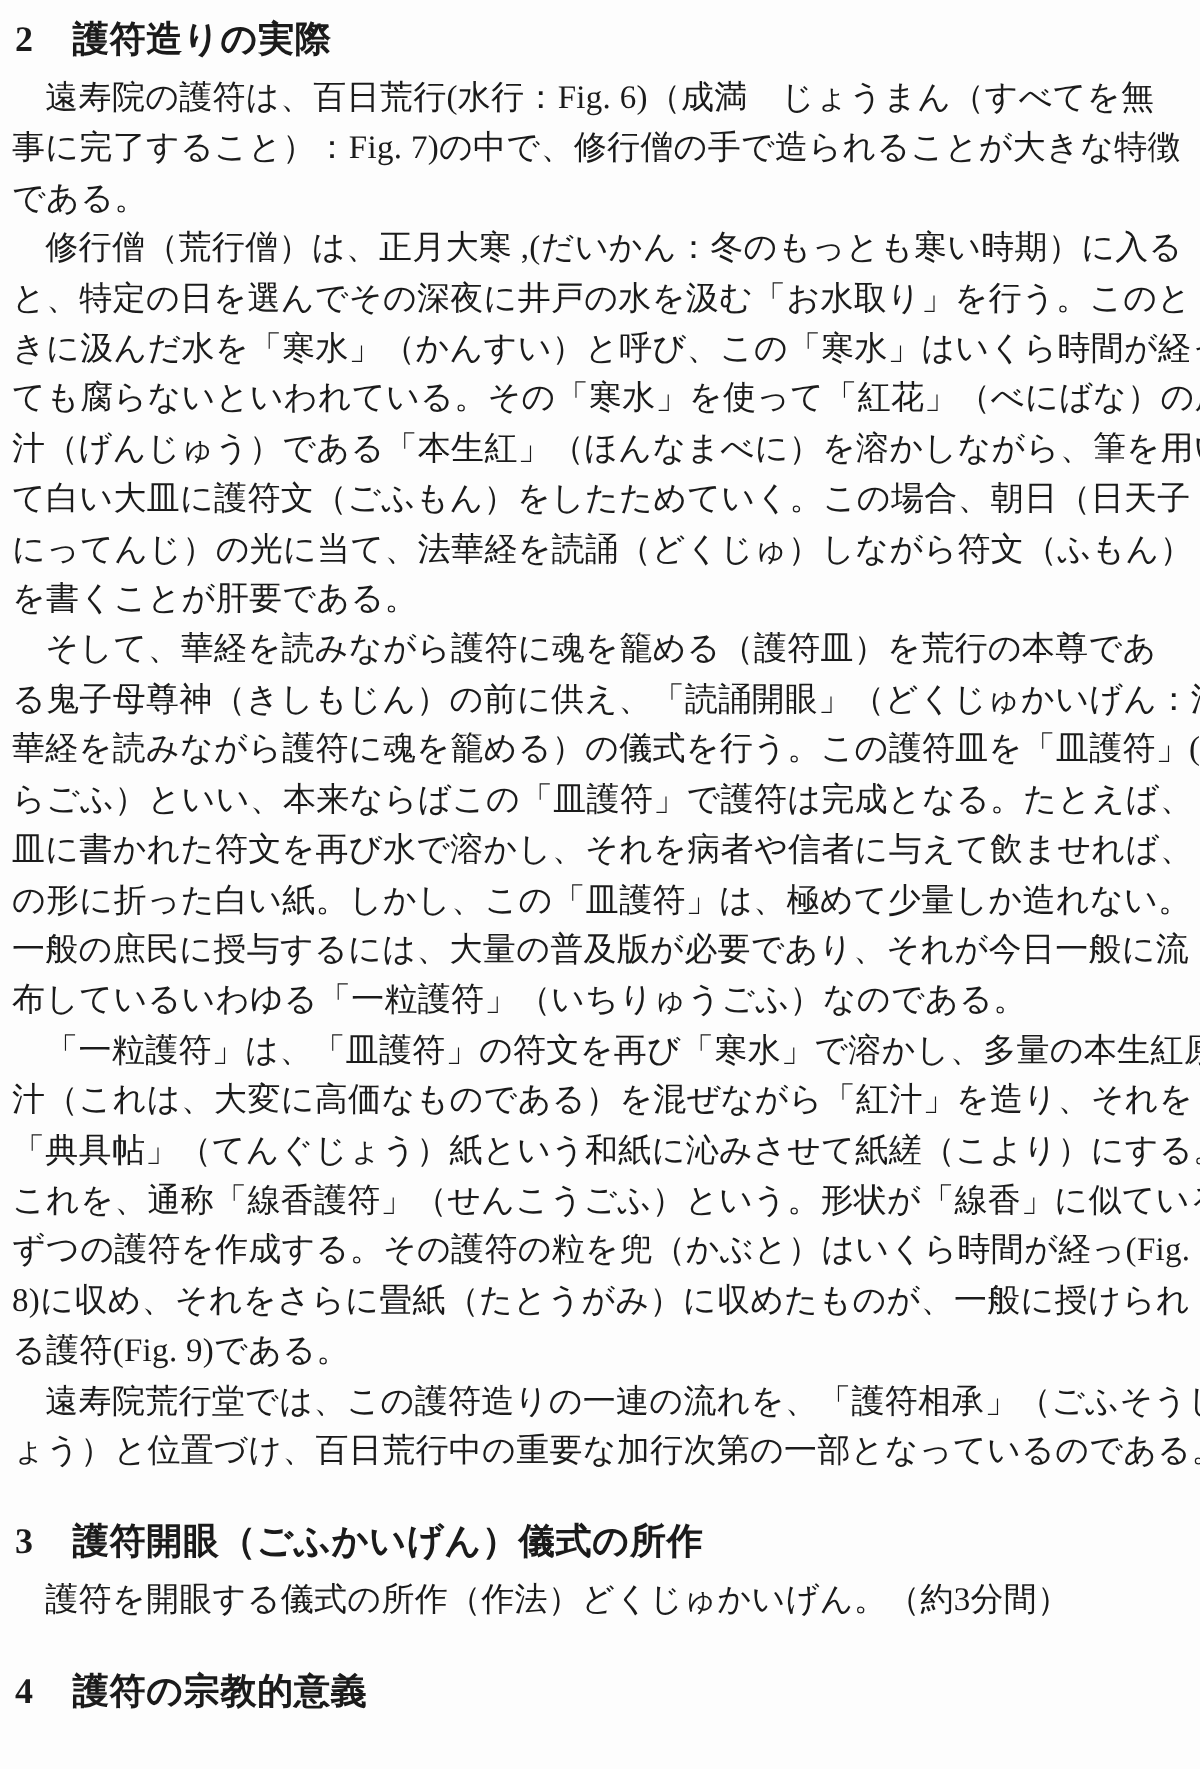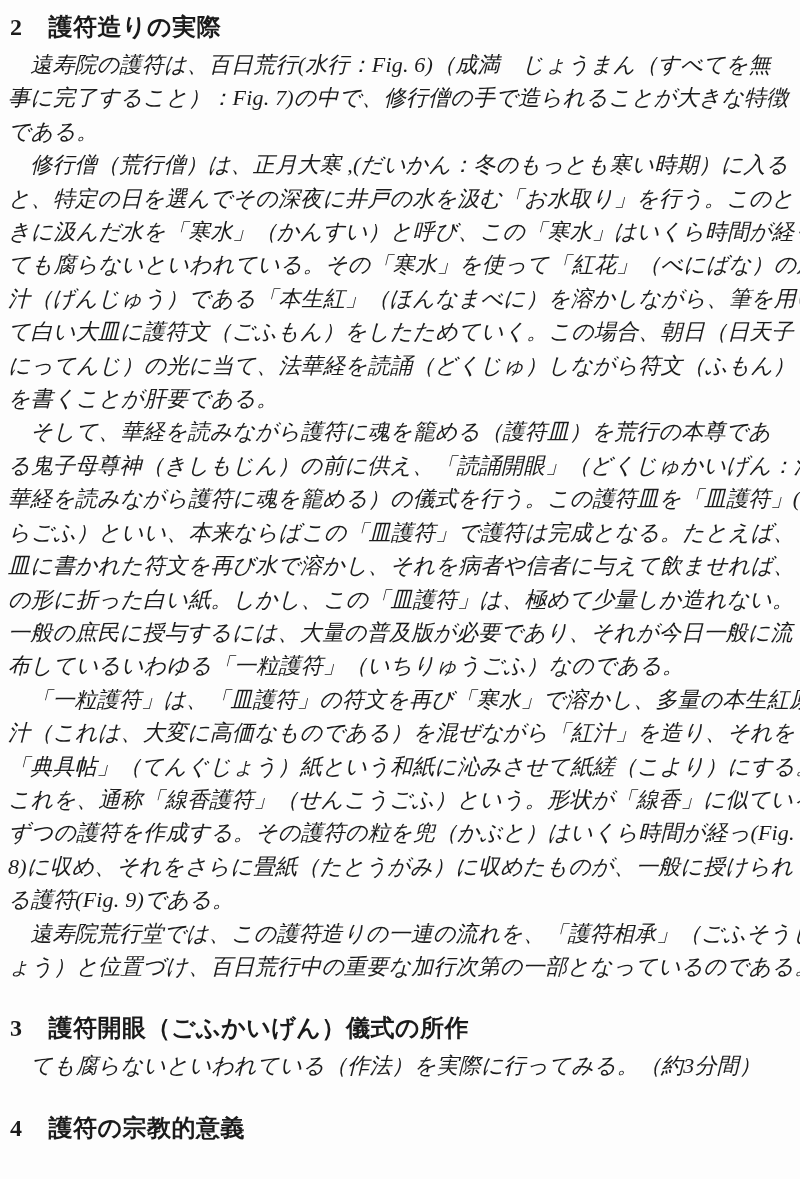--- a/index.html
+++ b/index.html
@@ -34,21 +34,20 @@
     line-height: 30px;
     font-weight: 600;
     letter-spacing: 0.5px;
   }
   .sec-num {
     margin-left: 2px;
     font-weight: 600;
   }
   .sec-body {
     margin-top: 6px;
-    font-style: italic;
   }
   .text-line {
     font-size: 22px;
     line-height: 33.4px;
     white-space: pre;
     letter-spacing: 0.2px;
   }
 </style>
 </head>
 <body>
@@ -90,21 +89,21 @@
         <div class="text-line">ょう）と位置づけ、百日荒行中の重要な加行次第の一部となっているのである。</div>
       </div>
   </section>
 
   <section class="doc-section">
     <h2 class="sec-heading">
       <span class="sec-num">3</span>
       <span class="sec-title">護符開眼（ごふかいげん）儀式の所作</span>
     </h2>
     <div class="sec-body">
-        <div class="text-line">　ても腐らないといわれている（作法）を実際に行ってみる。（約3分間）</div>
+        <div class="text-line">　護符を開眼する儀式の所作（作法）どくじゅかいげん。（約3分間）</div>
       </div>
   </section>
 
   <section class="doc-section">
     <h2 class="sec-heading">
       <span class="sec-num">4</span>
       <span class="sec-title">護符の宗教的意義</span>
     </h2>
 
   </section>

